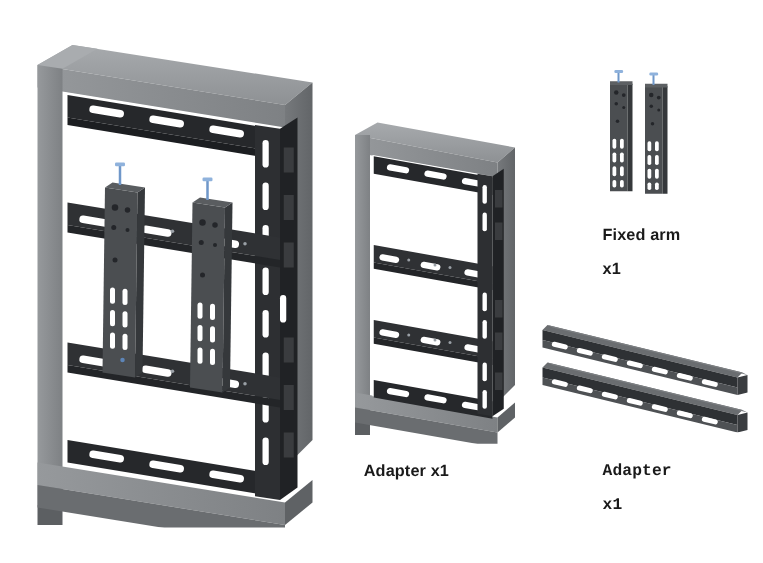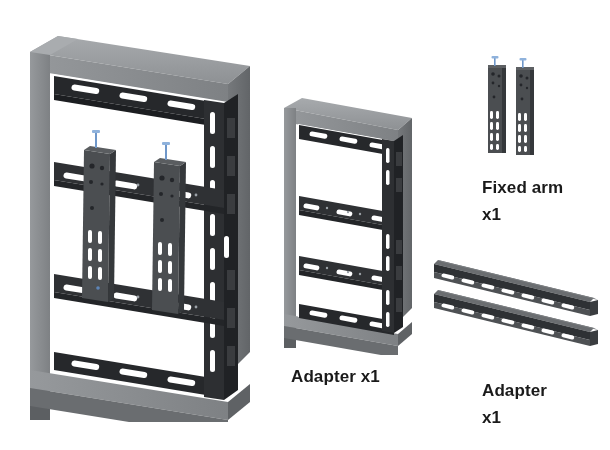--- a/index.html
+++ b/index.html
@@ -4,21 +4,21 @@
 <style>
   html,body{margin:0;padding:0;}
   body{
     width:610px;height:450px;background:#ffffff;
     font-family:"Liberation Sans", sans-serif;
     overflow:hidden;position:relative;
   }
   .stage{position:absolute;inset:0;}
   .label{
     position:absolute;
-    font-size:17px;
+    font-size:13px;
     font-weight:bold;
     color:#1a1a1a;
     line-height:13.5px;
     letter-spacing:.1px;
     white-space:pre-line;
   }
   svg{display:block;}
   .svg-abs{position:absolute;}
 </style>
 </head>
@@ -347,20 +347,20 @@
         <rect x="34" y="58" width="13" height="4" rx="2" transform="rotate(13.7 34 58)"></rect>
         <rect x="54" y="63" width="13" height="4" rx="2" transform="rotate(13.7 54 63)"></rect>
         <rect x="74" y="68" width="13" height="4" rx="2" transform="rotate(13.7 74 68)"></rect>
         <rect x="94" y="73" width="13" height="4" rx="2" transform="rotate(13.7 94 73)"></rect>
         <rect x="114" y="78" width="13" height="4" rx="2" transform="rotate(13.7 114 78)"></rect>
         <rect x="134" y="83" width="13" height="4" rx="2" transform="rotate(13.7 134 83)"></rect>
       </g>
     </g>
   </svg>
 
-  <div class="label" style="left:482px;top:370px;">
+  <div class="label" style="left:482px;top:356px;font-family:Liberation Mono, monospace;">
     <span>Adapter</span><br>
     <span>x1</span>
   </div>
 
   <div class="label" style="left:291px;top:370px;">Adapter x1</div>
 
 </div>
 
 </body></html>

